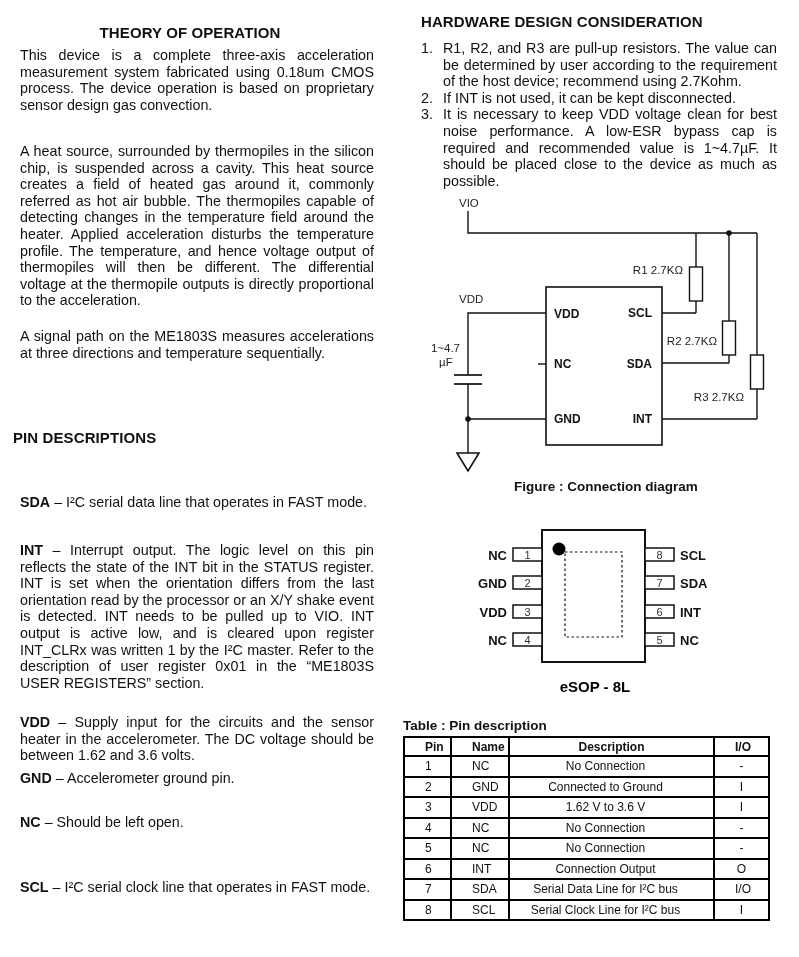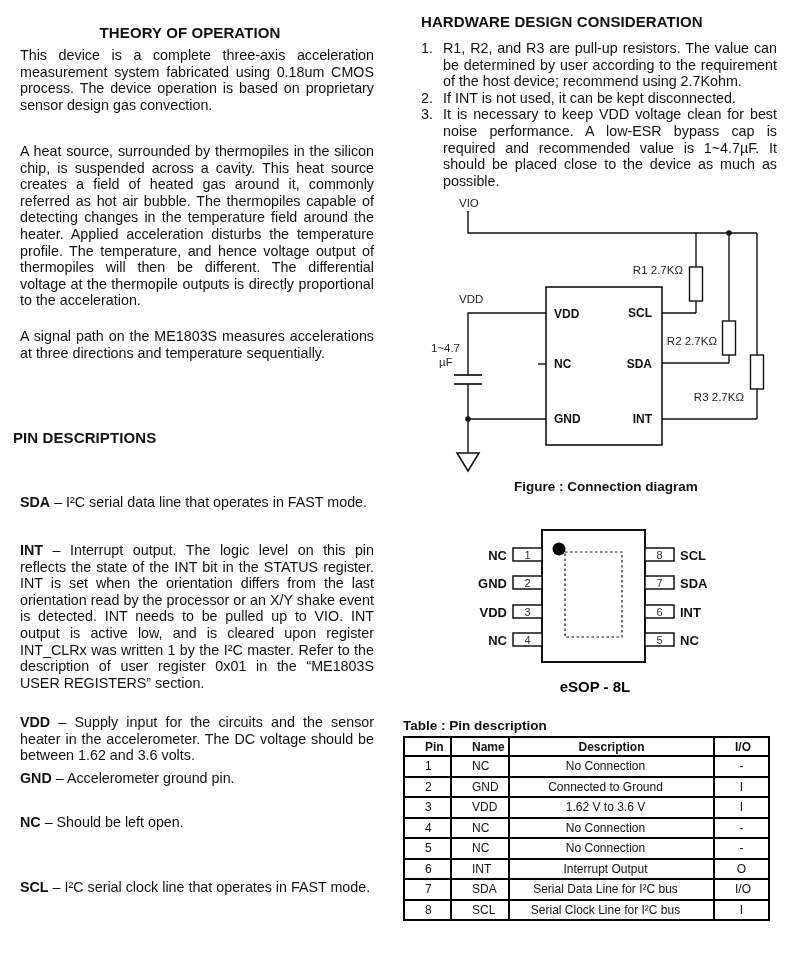--- a/index.html
+++ b/index.html
@@ -200,21 +200,21 @@
           </tr>
         <tr>
             <td class="c">5</td>
             <td class="c">NC</td>
             <td class="l">No Connection</td>
             <td class="c">-</td>
           </tr>
         <tr>
             <td class="c">6</td>
             <td class="c">INT</td>
-            <td class="l">Interrupt Output</td>
+            <td class="l">Connection Output</td>
             <td class="c">O</td>
           </tr>
         <tr>
             <td class="c">7</td>
             <td class="c">SDA</td>
             <td class="l">Serial Data Line for I²C bus</td>
             <td class="c">I/O</td>
           </tr>
         <tr>
             <td class="c">8</td>

